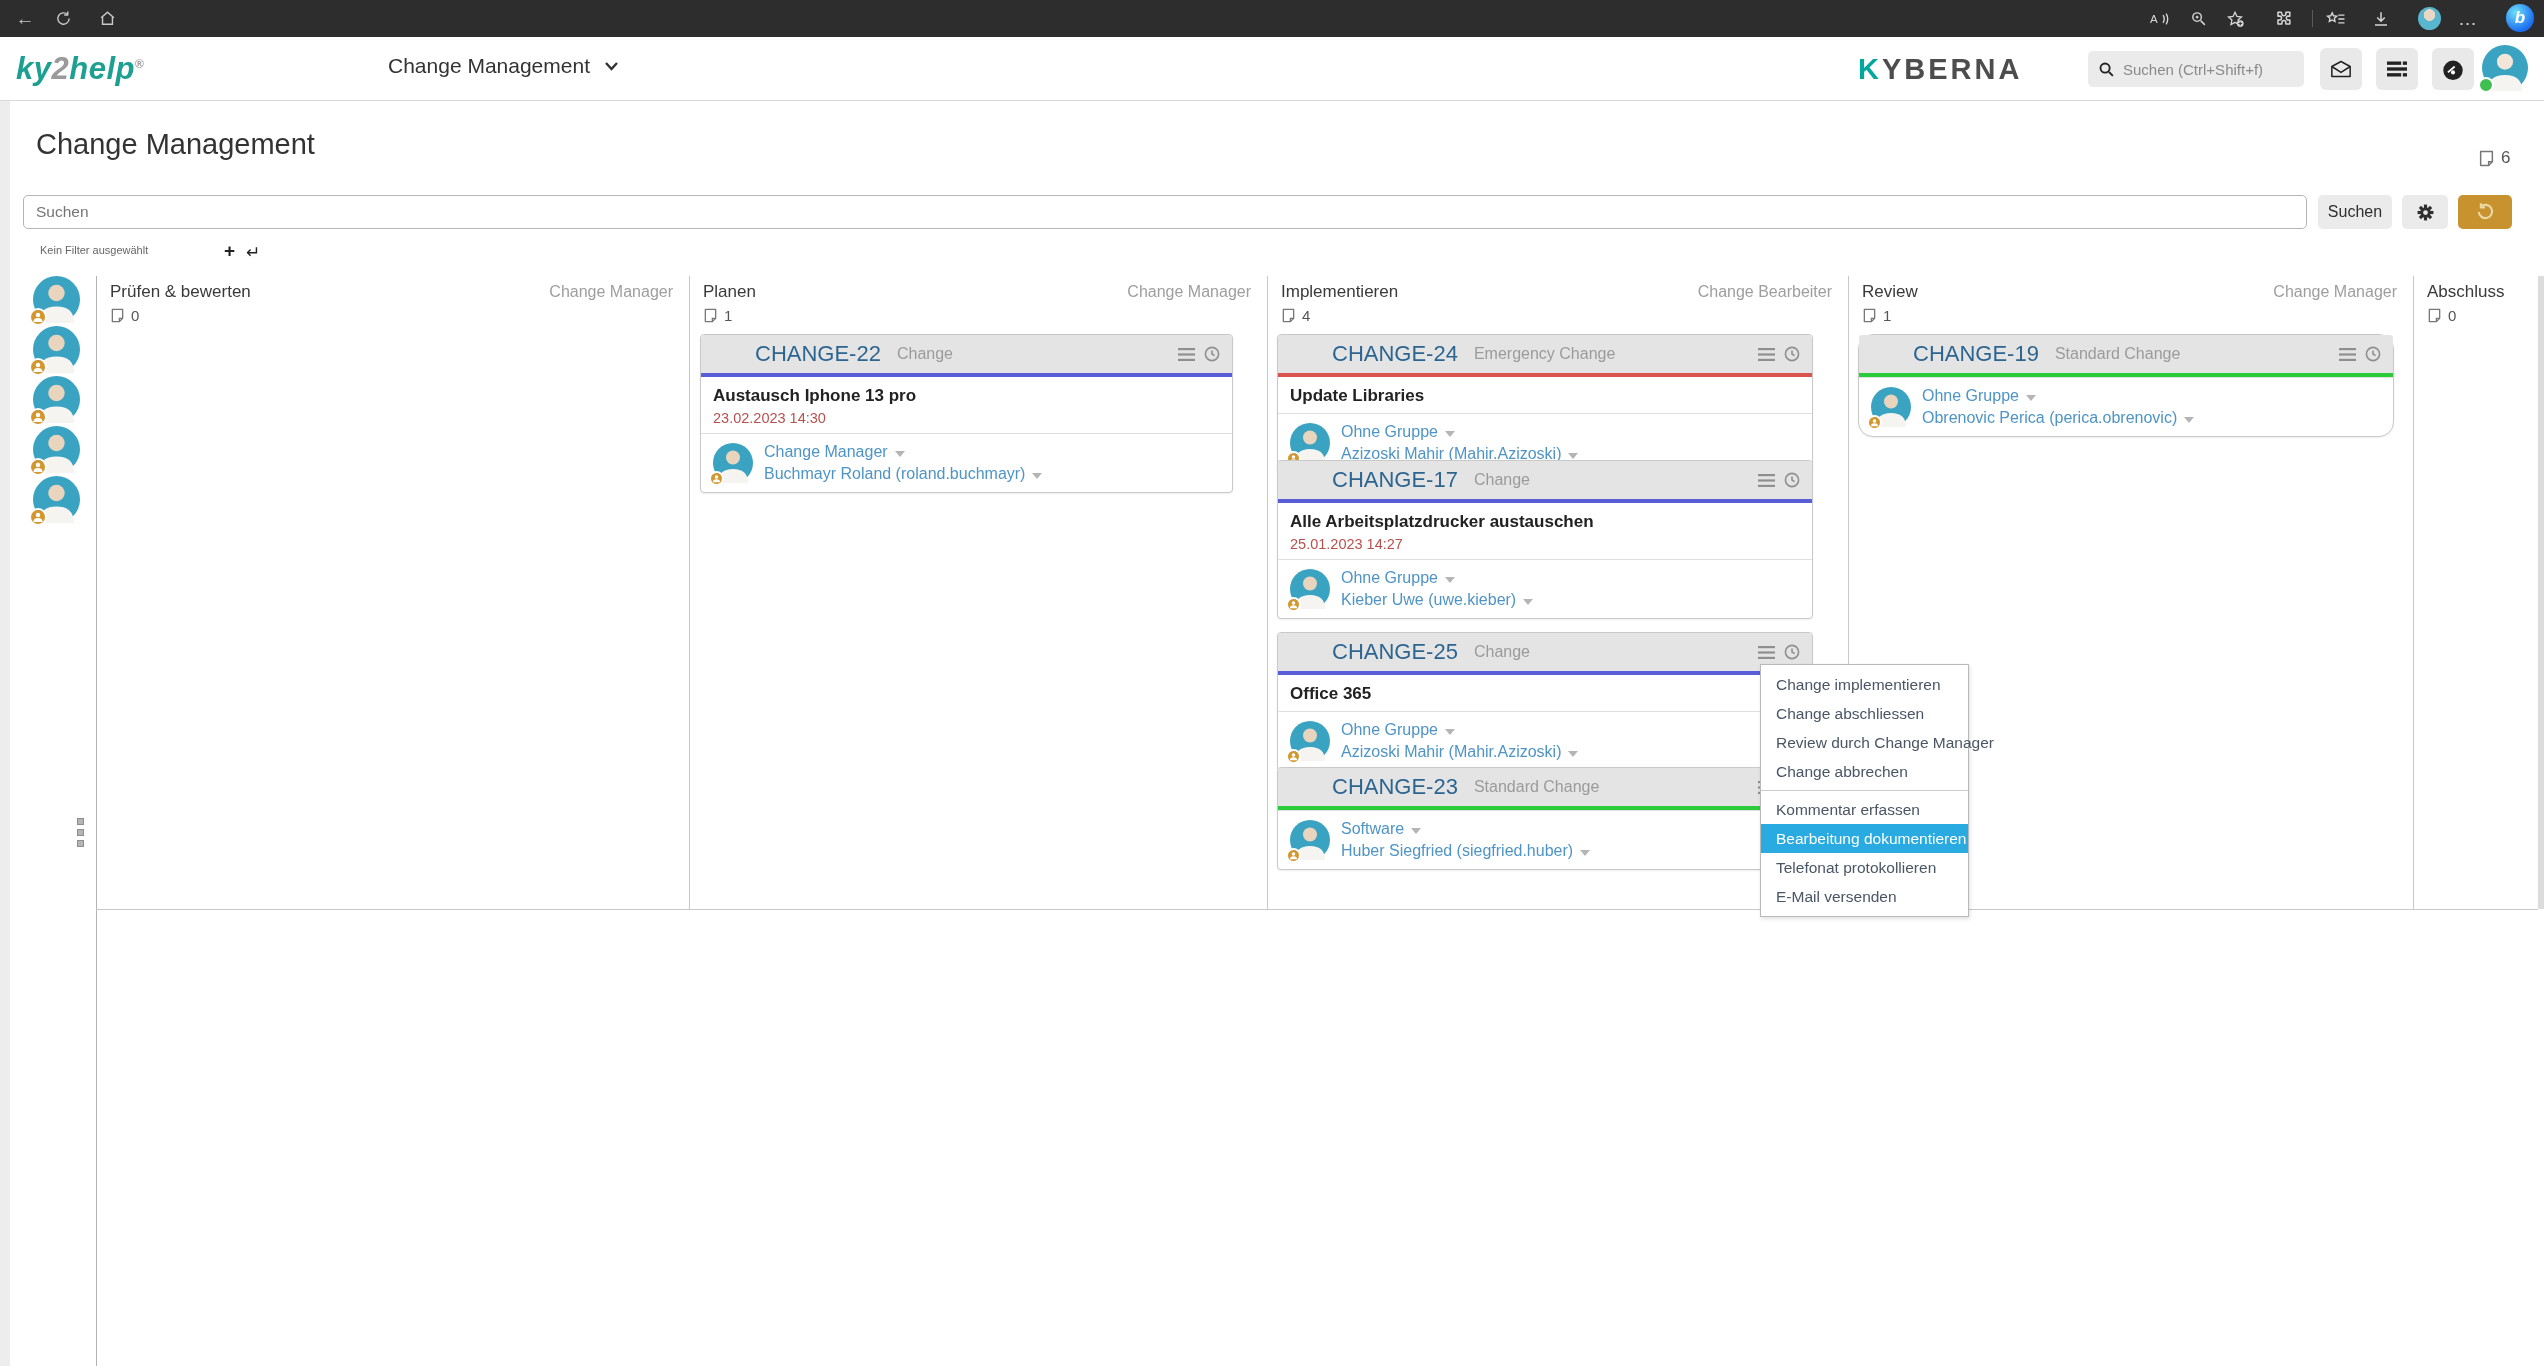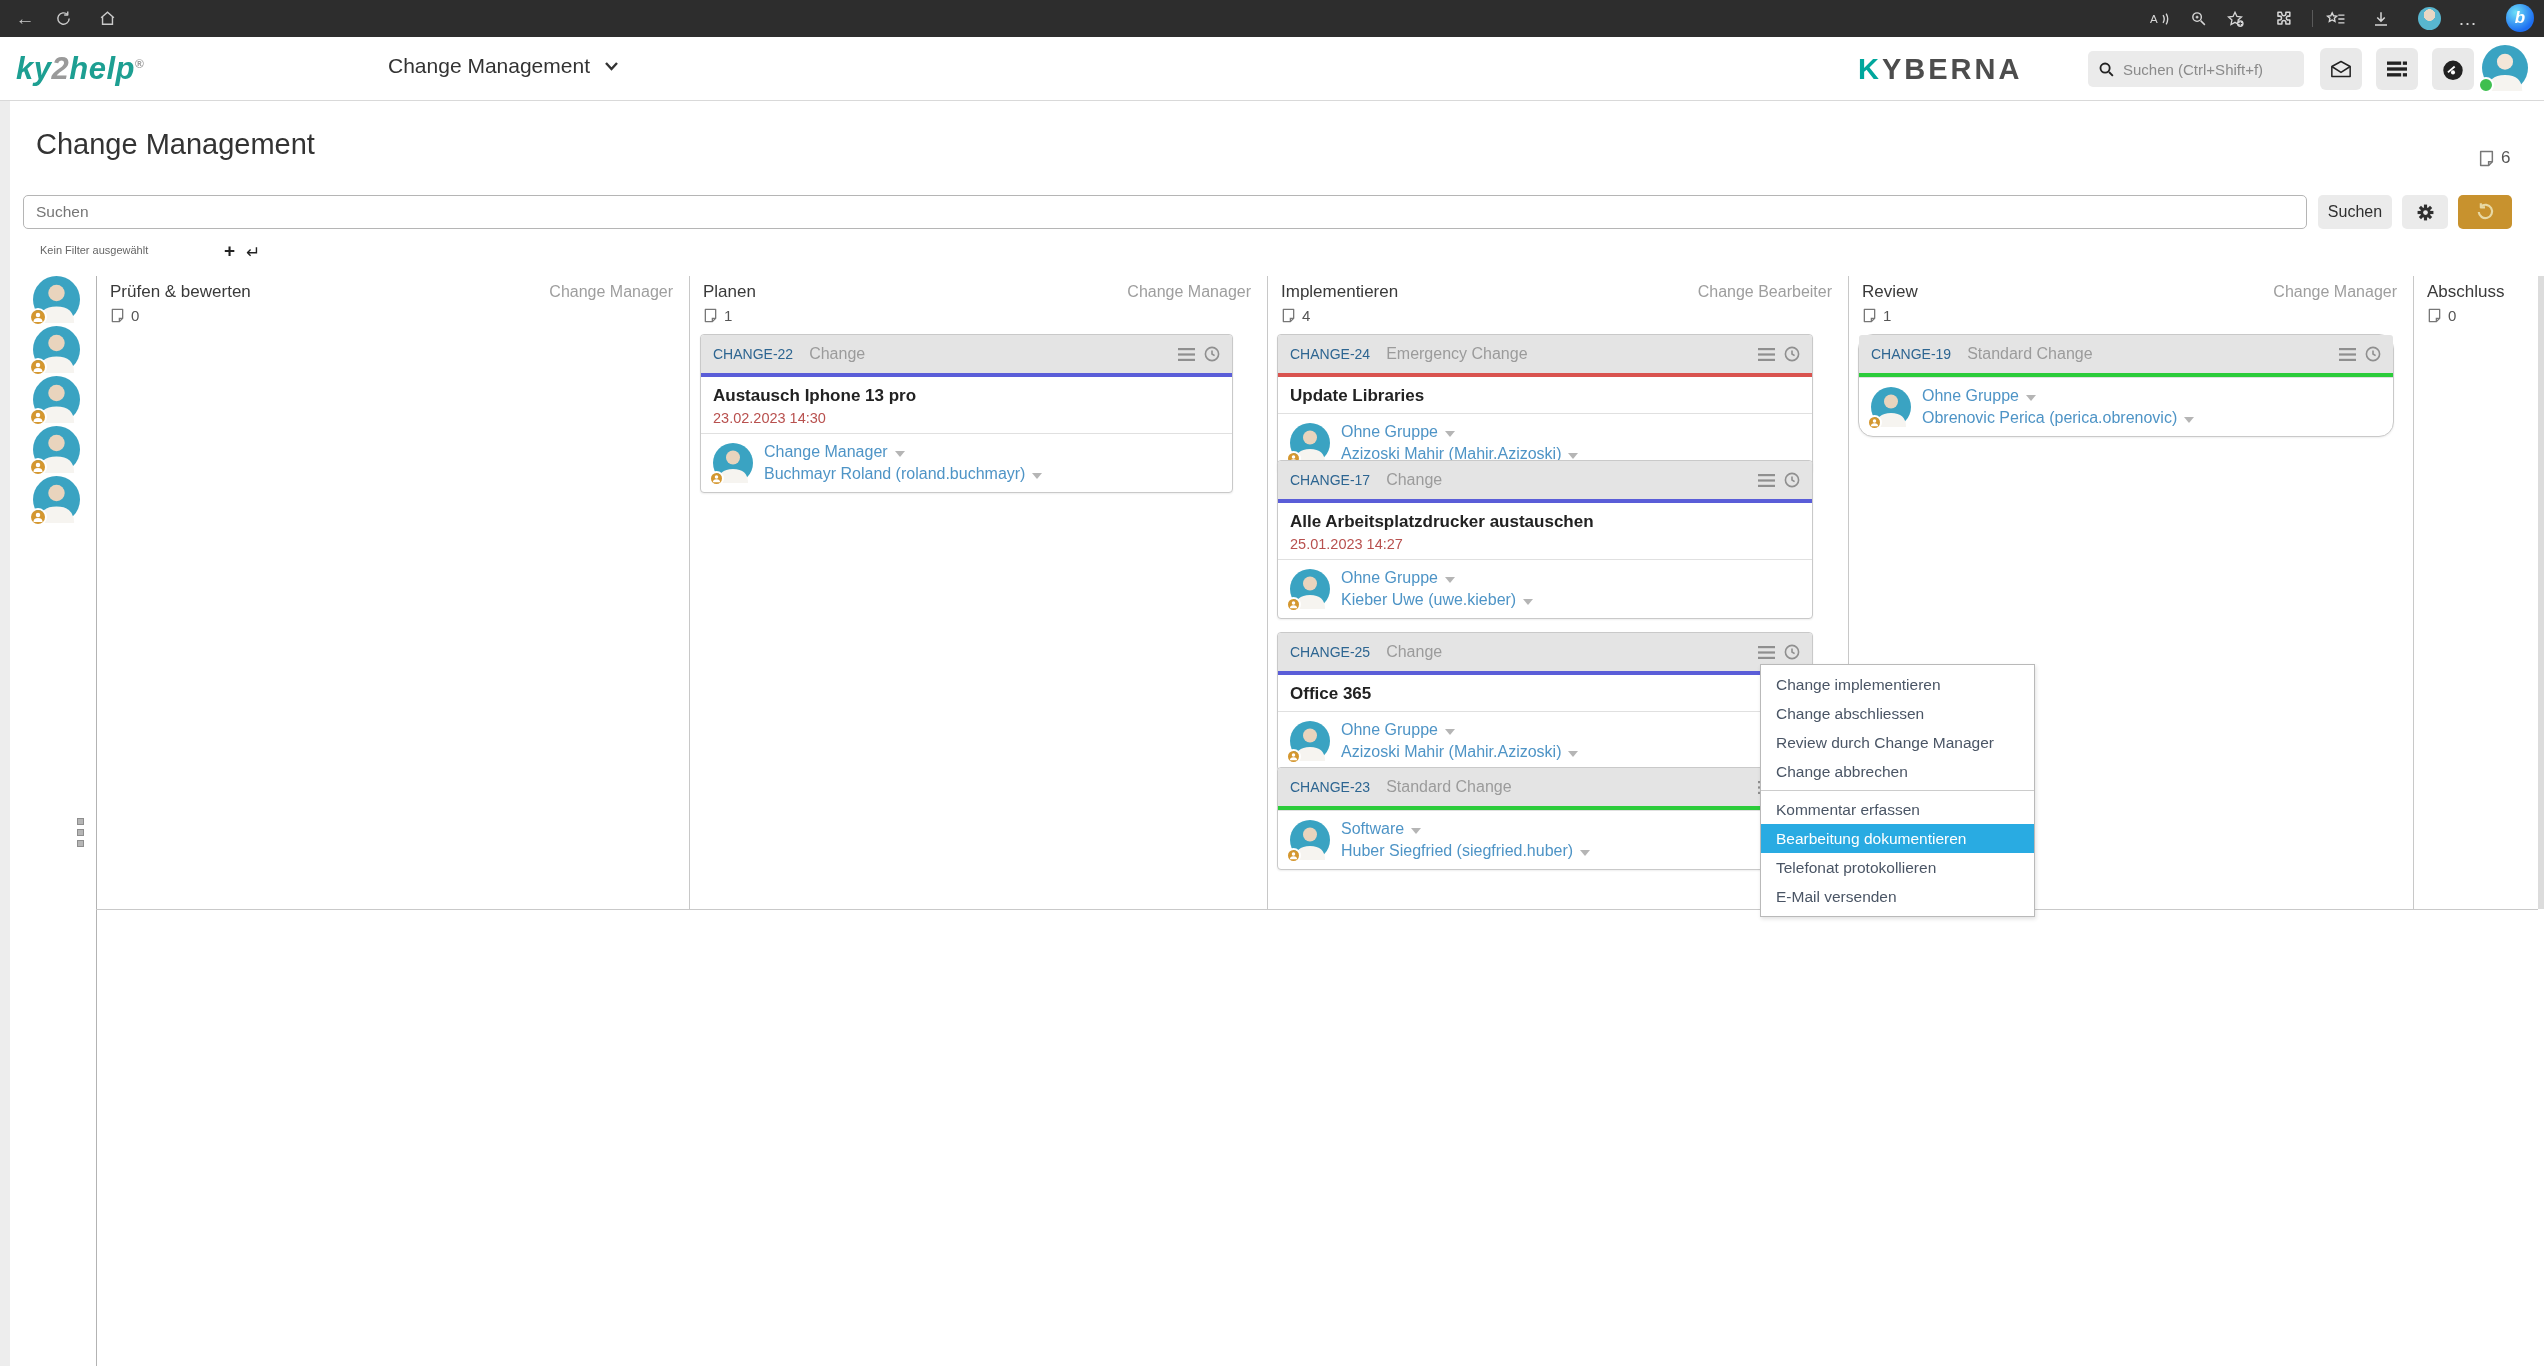--- a/index.html
+++ b/index.html
@@ -63,39 +63,39 @@
   .col { position:absolute; top:0; height:633px; padding:6px 16px 0 13px; }
   .col-border { border-right:1px solid #c8c8c8; }
   .col-head { display:flex; justify-content:space-between; align-items:baseline; }
   .col-name { font-size:17px; color:#3a3a3a; }
   .col-role { font-size:16px; color:#9e9e9e; }
   .col-count { margin-top:5px; display:flex; align-items:center; gap:6px; font-size:15px; color:#555; }
 
   
   .card { position:absolute; background:#fff; border:1px solid #c9c9c9; border-radius:4px; box-shadow:0 1px 2px rgba(0,0,0,0.07); }
   .card-head { background:#e4e4e4; border-radius:3px 3px 0 0; height:38px; display:flex; align-items:center; padding:0 12px; }
-  .card-id { font-size:14px; color:#2d6591; text-decoration:none; cursor:pointer; }
+  .card-id { font-size:22px; color:#2d6591; text-decoration:none; cursor:pointer;margin-left:42px; }
   .card-type { font-size:16px; color:#9b9b9b; margin-left:16px; }
   .head-icons { margin-left:auto; display:flex; align-items:center; gap:9px; color:#8f8f8f; }
   .head-icons span { cursor:pointer; display:flex; }
   .card-accent { height:4px; width:100%; }
   .accent-change { background:#5a5dd8; }
   .accent-emergency { background:#d9534f; }
   .accent-standard { background:#2bcc3a; }
   .card-body { padding:9px 12px 7px 12px; }
   .card-title { font-size:17px; font-weight:bold; color:#222; }
   .card-date { font-size:14.5px; color:#b8504e; margin-top:4px; }
   .card-foot { border-top:1px solid #e0e0e0; padding:7px 12px; display:flex; align-items:center; gap:11px; }
   .foot-avatar { position:relative; width:40px; height:40px; flex:0 0 40px; }
   .foot-links div { line-height:22px; white-space:nowrap; }
   .flink { font-size:16px; color:#4e94c6; text-decoration:none; cursor:pointer; }
   .caret { display:inline-block; width:0; height:0; border-left:5px solid transparent; border-right:5px solid transparent; border-top:6px solid #b5b5b5; margin-left:7px; }
 
   
-  #context-menu { position:absolute; left:1760px; top:664px; width:275px; background:#fff; border:1px solid #b9b9b9; box-shadow:1px 2px 4px rgba(0,0,0,0.12); padding:5px 0; z-index:20; }
+  #context-menu { position:absolute; left:1760px; top:664px; width:209px; background:#fff; border:1px solid #b9b9b9; box-shadow:1px 2px 4px rgba(0,0,0,0.12); padding:5px 0; z-index:20; }
   .menu-item { font-size:15.5px; color:#4a5565; padding:5px 15px; line-height:19px; cursor:pointer; white-space:nowrap; }
   .menu-item.hl { background:#29abe2; color:#fff; }
   .menu-divider { border-top:1px solid #ccc; margin:4px 0; }
 
   svg { display:block; }
 </style>
 </head>
 <body>
 
 <div id="browser-bar">

